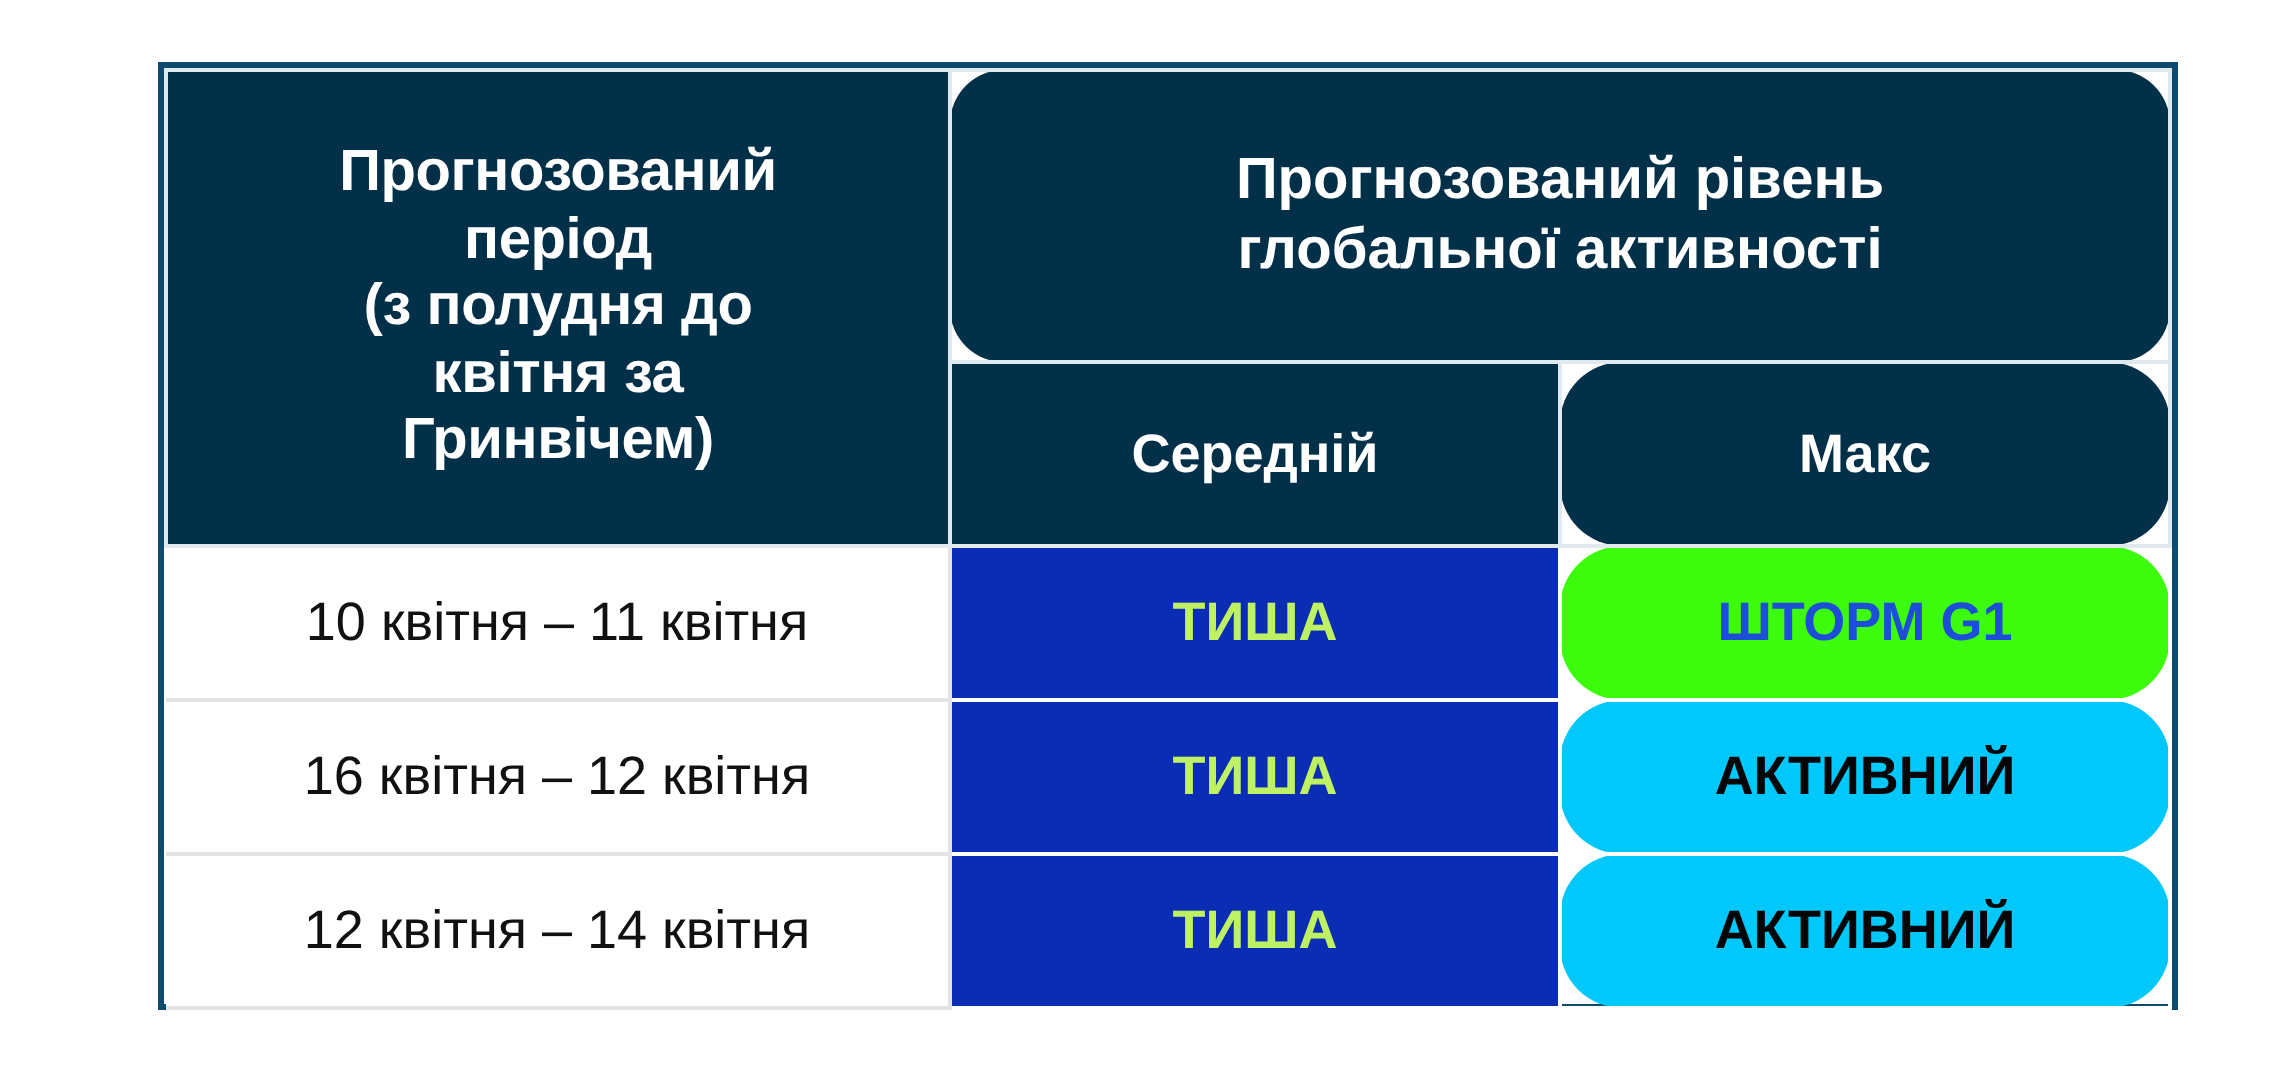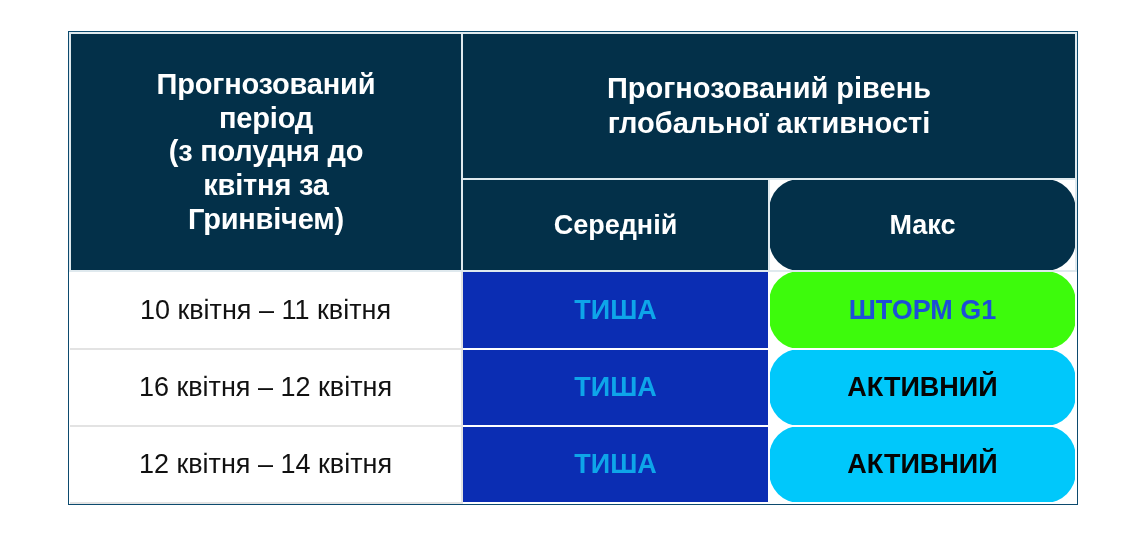--- a/index.html
+++ b/index.html
@@ -9,26 +9,26 @@
   }
   body {
     width: 1142px;
     height: 533px;
     font-family: "Liberation Sans", sans-serif;
     overflow: hidden;
   }
 
   #forecast-table-wrap {
     position: absolute;
-    left: 68px;
+    left: 79px;
     top: 31px;
     width: 1010px;
     height: 474px;
     box-sizing: border-box;
-    border: 1px solid #0c4a6e;
+    border: 3px solid #0c4a6e;
     background: #ffffff;
   }
 
   table.forecast {
     width: 100%;
     height: 100%;
     border-collapse: collapse;
     table-layout: fixed;
   }
 
@@ -49,41 +49,42 @@
   .hdr-period {
     font-size: 29px;
     line-height: 1.16;
     letter-spacing: -0.2px;
     padding: 4px 10px;
   }
   .hdr-global {
     font-size: 29px;
     line-height: 1.2;
     padding: 6px 10px;
+    border-radius: 27px;
   }
   .hdr-sub {
     font-size: 27px;
     padding: 6px 8px;
   }
 
   
   .cell-period {
     background: #ffffff;
     color: #111111;
     font-size: 27px;
     font-weight: normal;
     border: 2px solid #e3e3e3;
     border-left: none;
   }
   .cell-level {
     font-size: 27px;
     font-weight: bold;
     border: 2px solid #ffffff;
   }
-  .lvl-quiet  { background: #0b2db3; color: #0ea5e9; }
+  .lvl-quiet  { background: #0b2db3; color: #bef264; }
   .lvl-storm  { background: #3dfb0c; color: #1d4ed8; }
   .lvl-active { background: #00c8fb; color: #050505; }
 
   
   .col-period { width: 390px; }
   .col-mean   { width: 290px; }
   .col-max    { width: 324px; border-radius: 31px; }
 
   
   .row-hdr-top   { height: 146px; }

